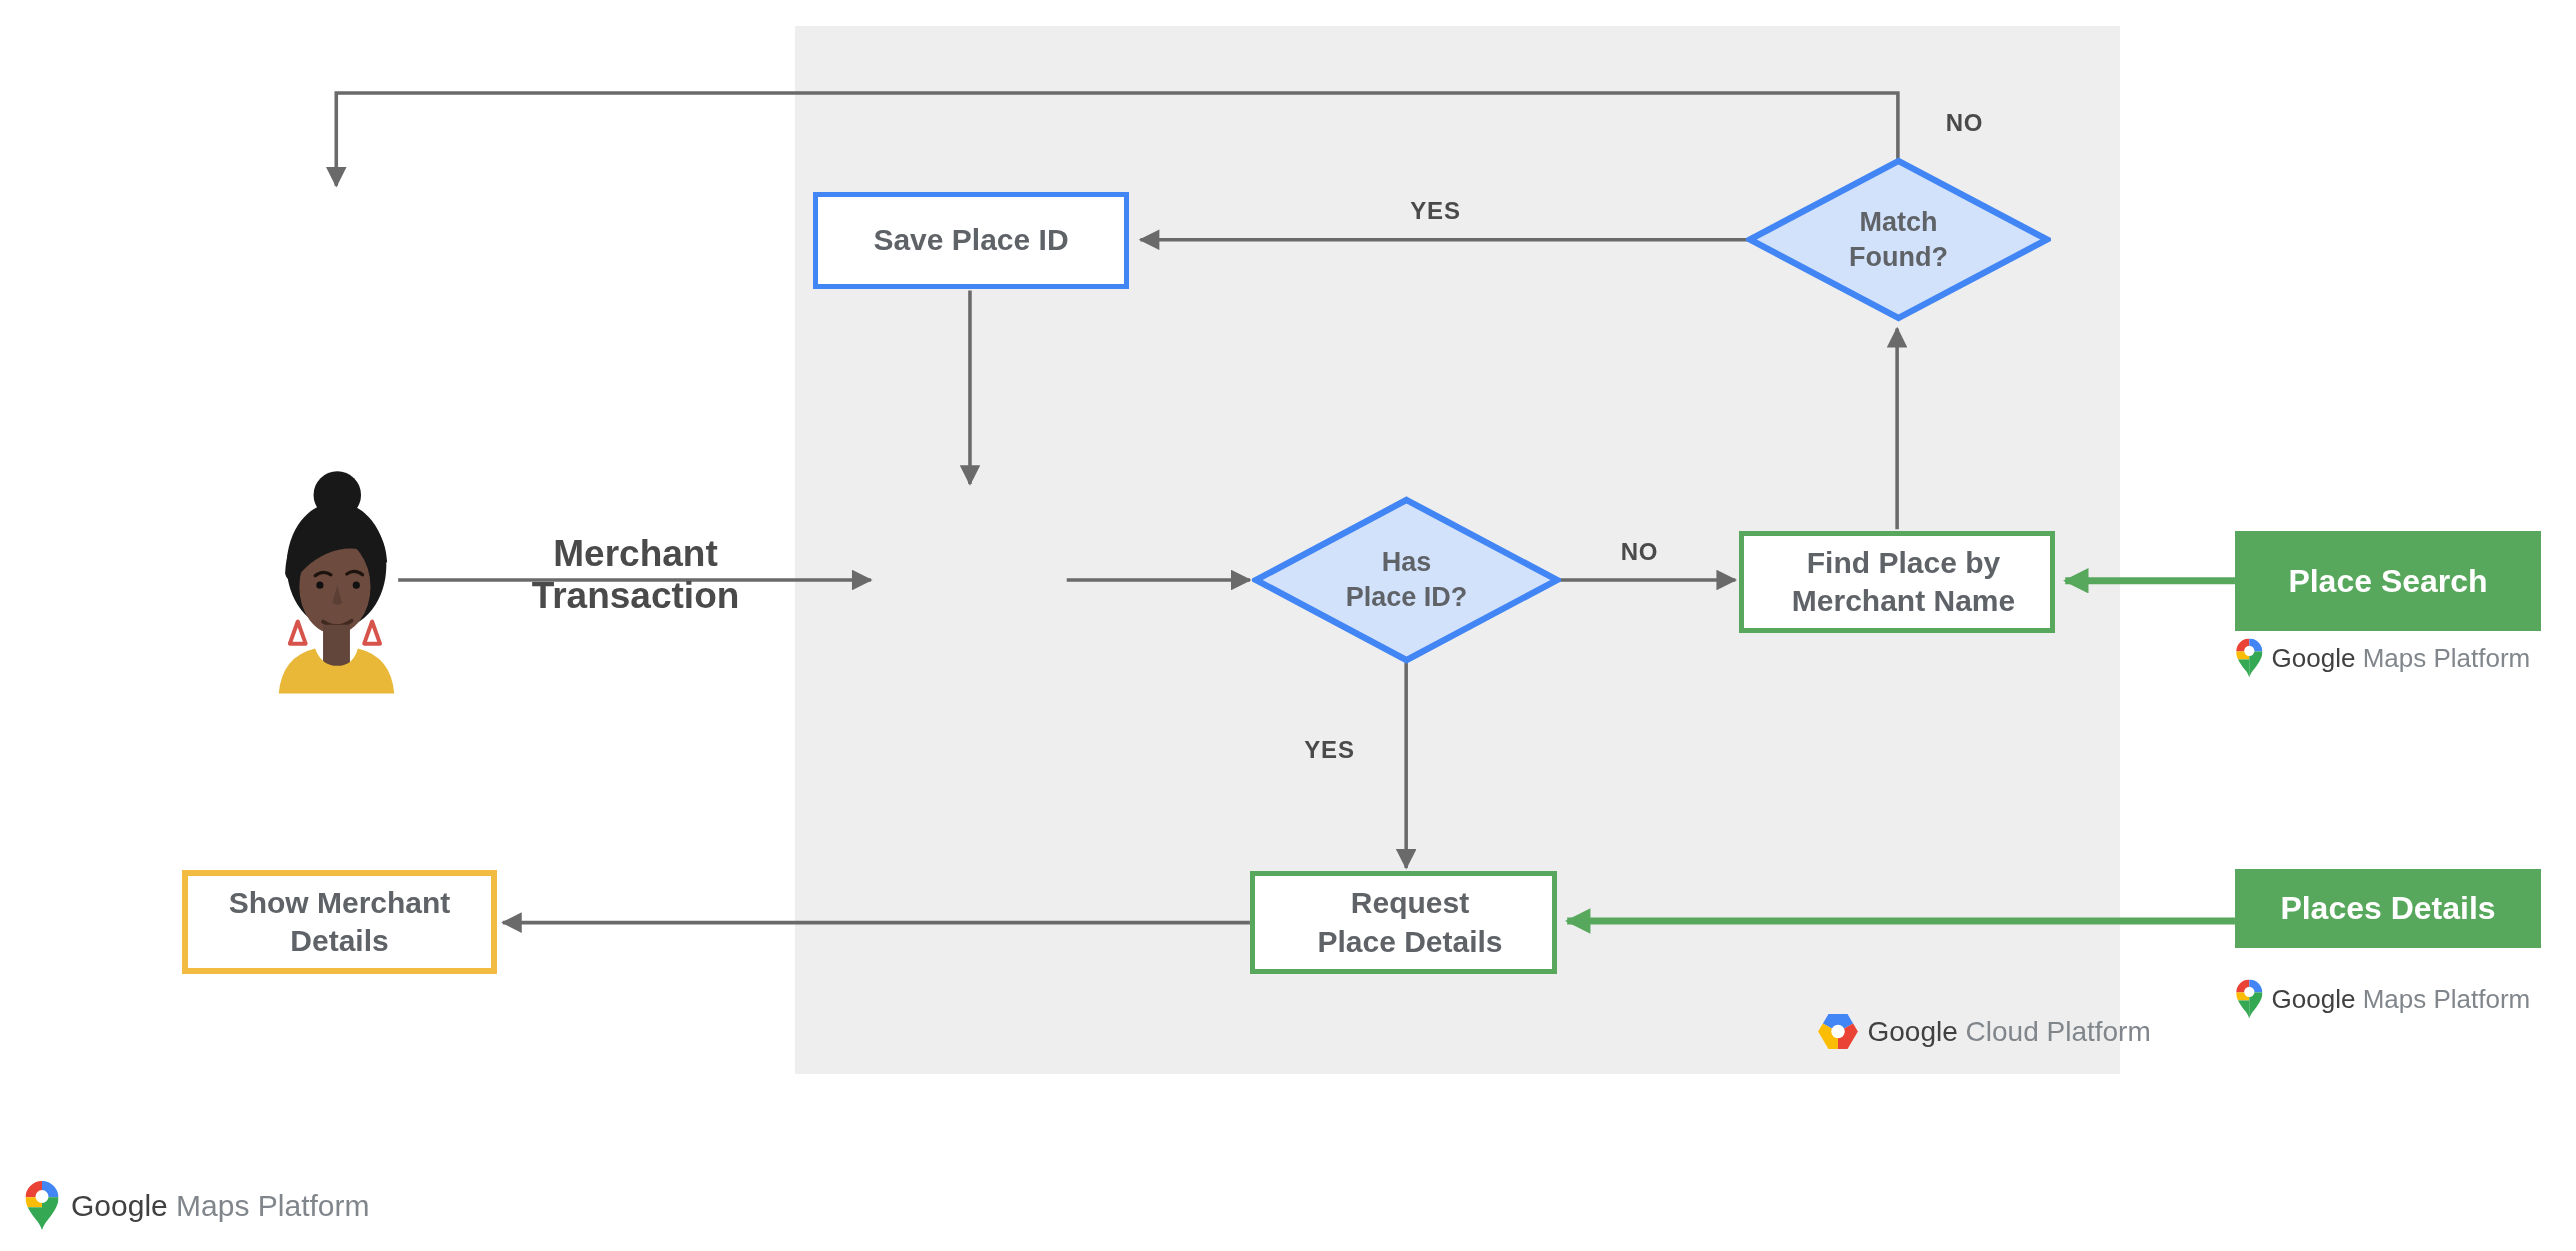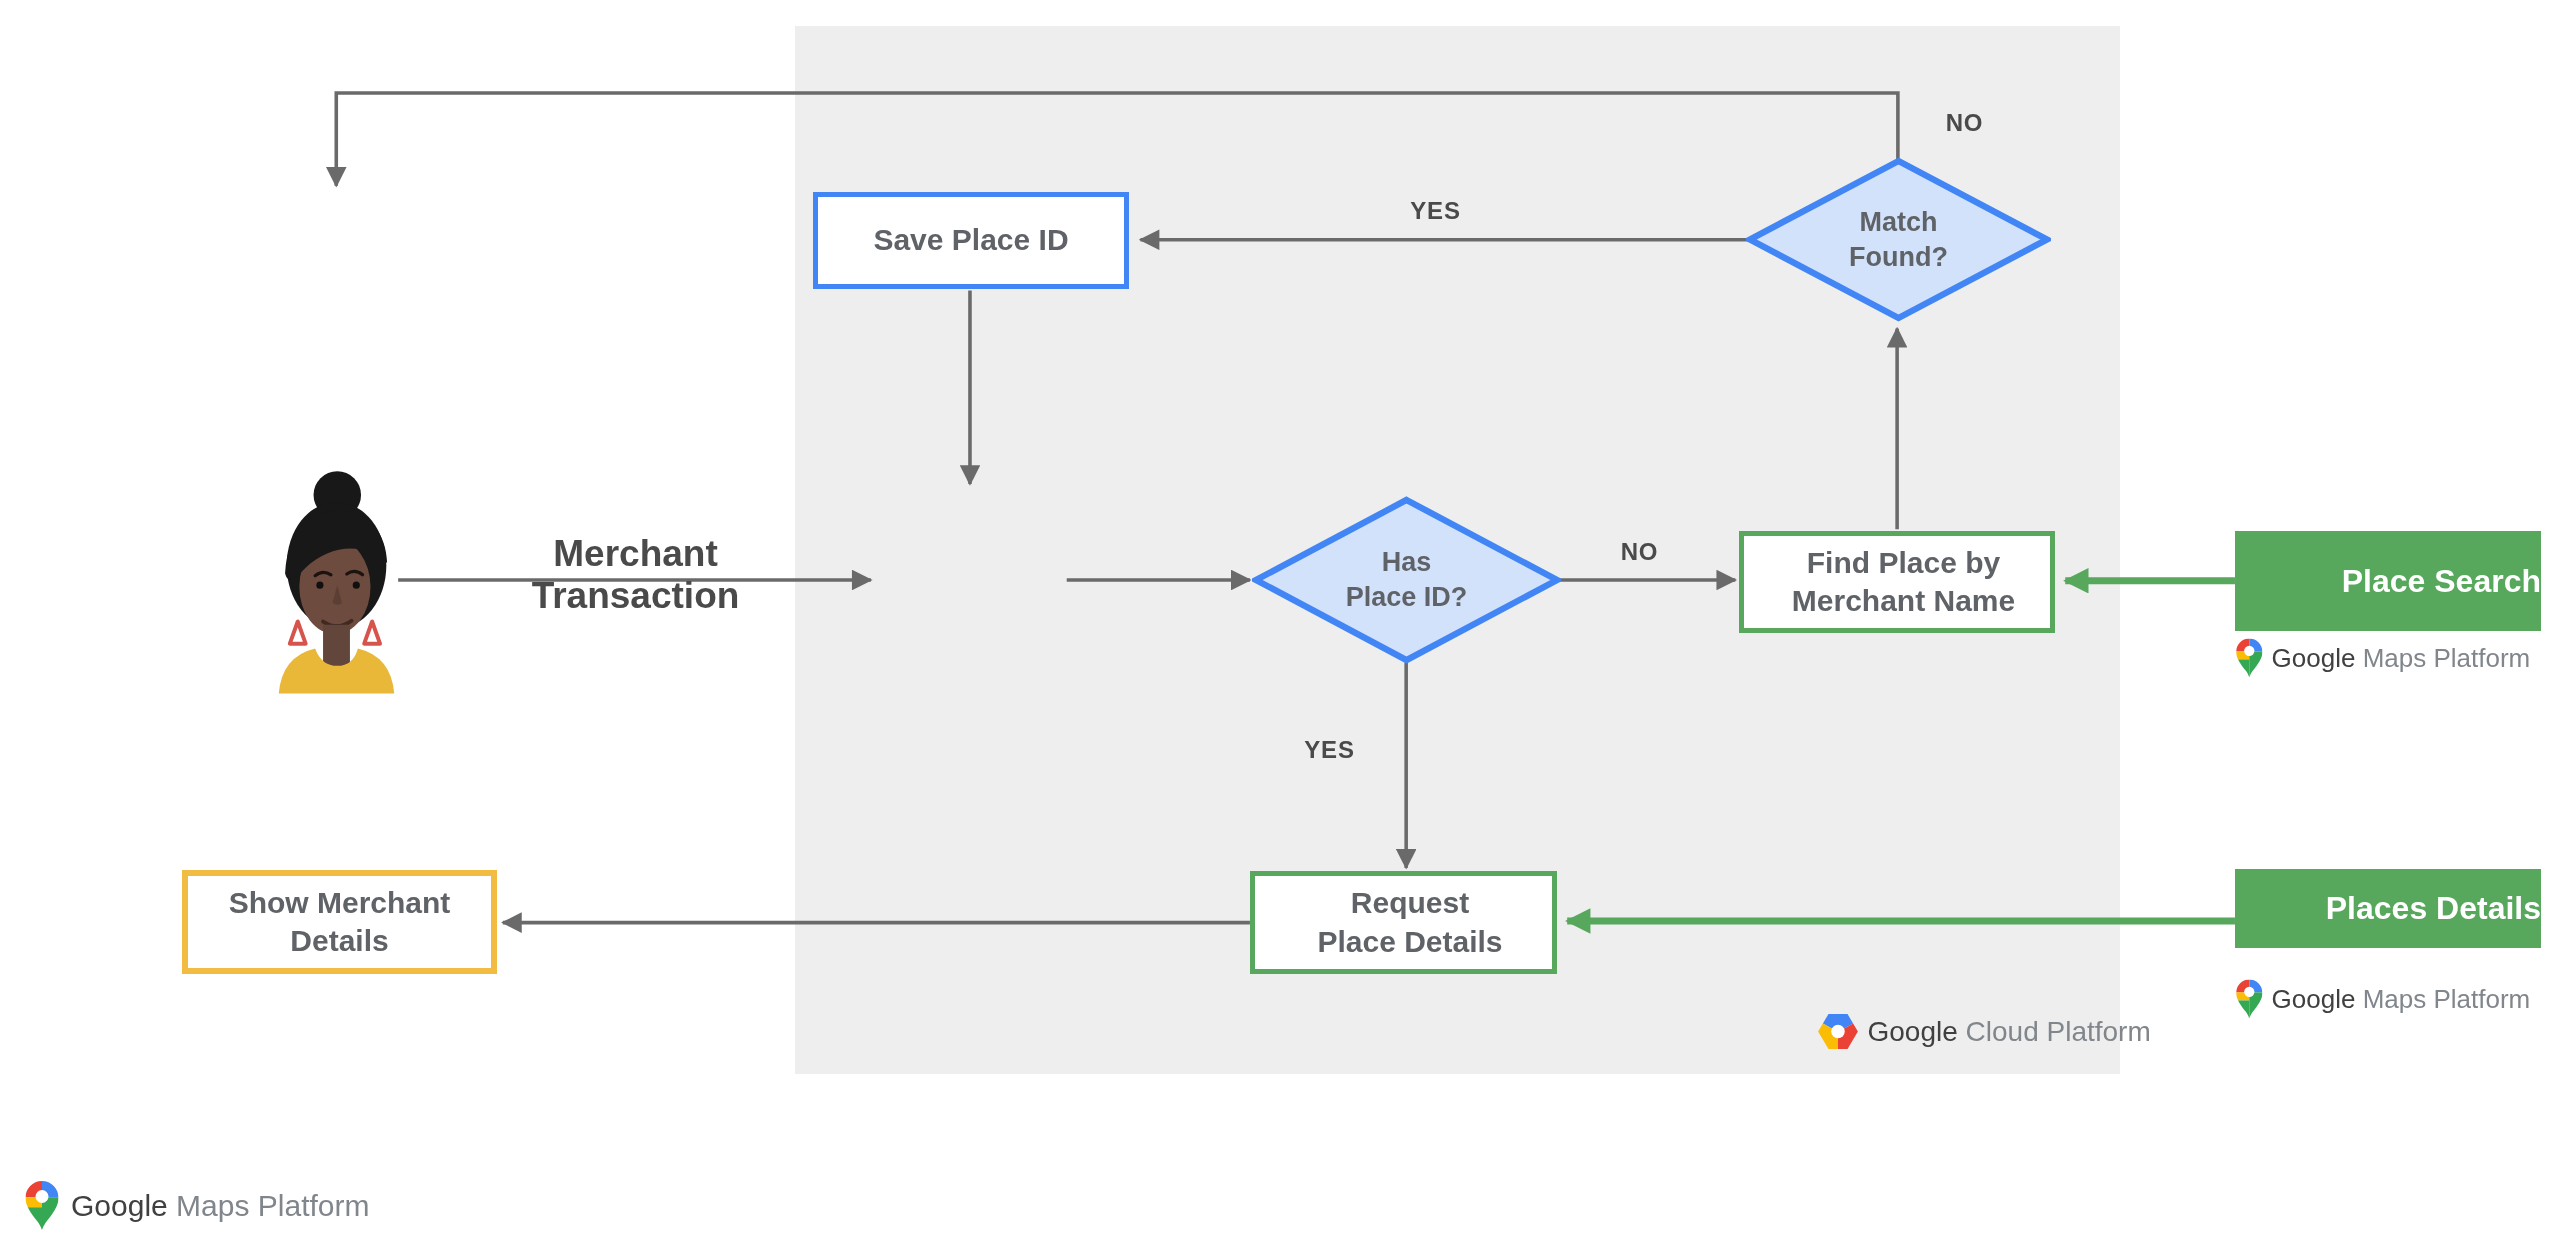--- a/index.html
+++ b/index.html
@@ -11,21 +11,21 @@
   .edges{position:absolute;left:0;top:0;width:2576px;height:1252px;z-index:2;}
   .node{
     position:absolute;z-index:3;background:#ffffff;box-sizing:border-box;
     display:flex;align-items:center;justify-content:center;text-align:center;
     font-weight:700;font-size:30px;line-height:1.28;color:#5f6368;
   }
   .node.red-border{border:5.6px solid #e94436;}
   .node.blue-border{border:5.6px solid #4285f4;}
   .node.green-border{border:5.6px solid #57a85d;padding-left:13px;}
   .node.yellow-border{border:6.3px solid #f2bb42;}
-  .node.green-fill{background:#57a85d;color:#ffffff;font-size:32px;border:none;justify-content:flex-end;}
+  .node.green-fill{background:#57a85d;color:#ffffff;font-size:32px;border:none;}
   .multiline{white-space:pre-line;}
   .diamond{position:absolute;z-index:3;}
   .diamond svg{position:absolute;left:0;top:0;width:100%;height:100%;}
   .diamond .lbl{
     position:absolute;left:0;top:0;right:0;bottom:0;display:flex;align-items:center;justify-content:center;
     font-weight:700;font-size:27px;line-height:1.28;color:#5f6368;text-align:center;
   }
   .cylinder{position:absolute;left:868px;top:476px;width:204px;height:198px;z-index:3;}
   .cylinder svg{position:absolute;left:0;top:0;}
   .cylinder .lbl{

